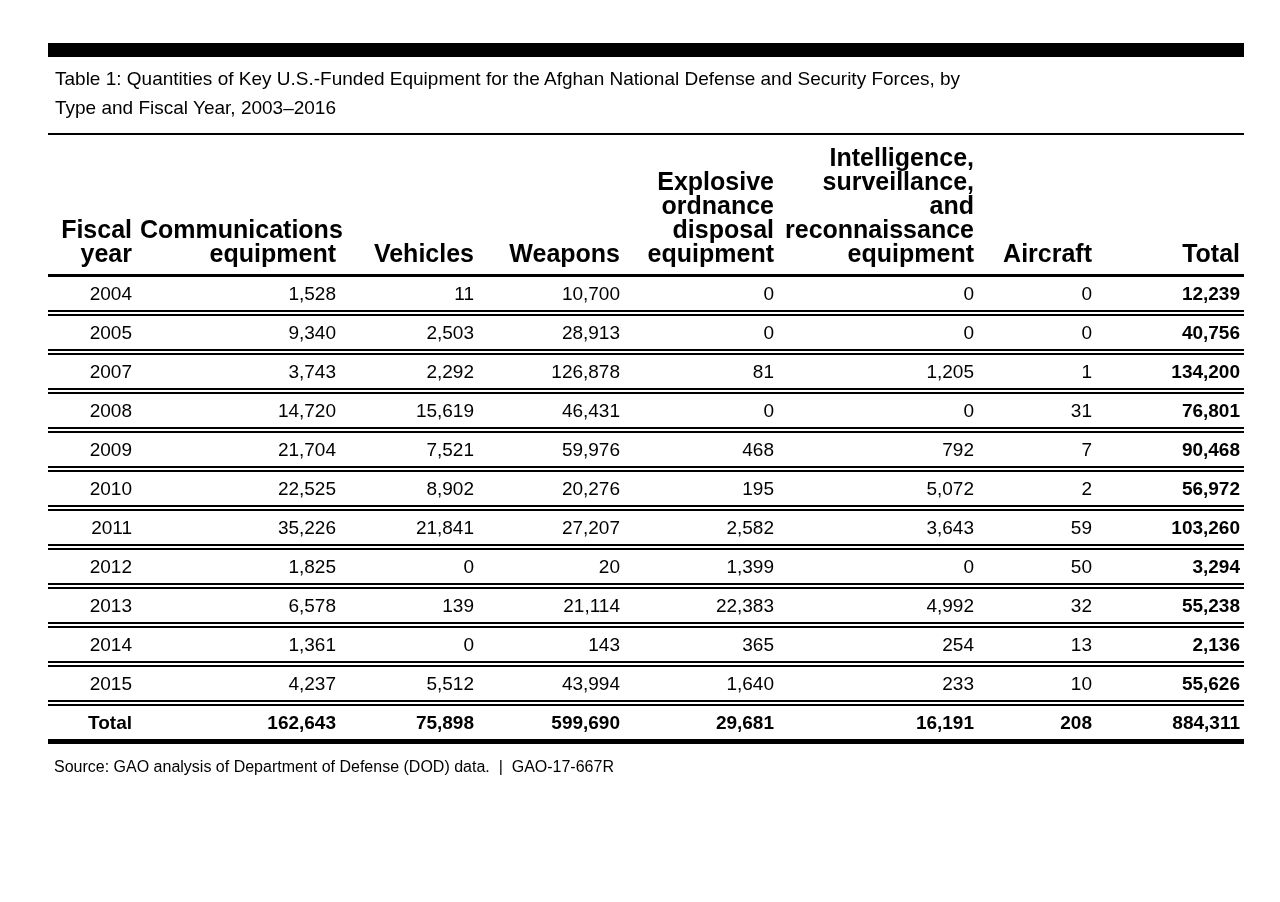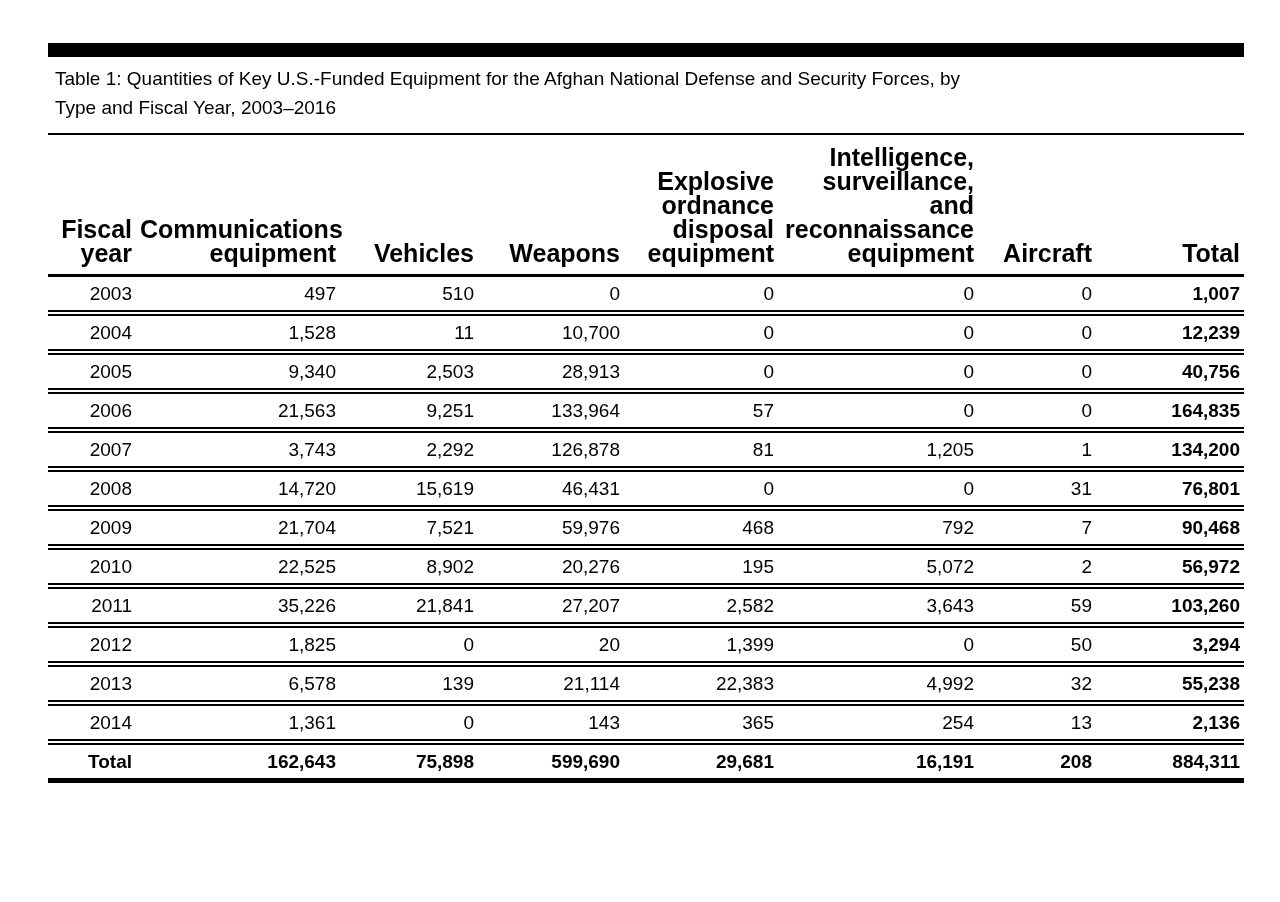--- a/index.html
+++ b/index.html
@@ -114,58 +114,38 @@
 surveillance,
 and
 reconnaissance
 equipment</th>
           <th class="col6">Aircraft</th>
           <th class="col7">Total</th>
         </tr>
     </thead>
     <tbody id="table-body">
         <tr class="data-row">
-          <td class="col0">2003</td>
-          <td class="col1">497</td>
-          <td class="col2">510</td>
-          <td class="col3">0</td>
-          <td class="col4">0</td>
-          <td class="col5">0</td>
-          <td class="col6">0</td>
-          <td class="col7">1,007</td>
-        </tr>
-        <tr class="data-row">
           <td class="col0">2004</td>
           <td class="col1">1,528</td>
           <td class="col2">11</td>
           <td class="col3">10,700</td>
           <td class="col4">0</td>
           <td class="col5">0</td>
           <td class="col6">0</td>
           <td class="col7">12,239</td>
         </tr>
         <tr class="data-row">
           <td class="col0">2005</td>
           <td class="col1">9,340</td>
           <td class="col2">2,503</td>
           <td class="col3">28,913</td>
           <td class="col4">0</td>
           <td class="col5">0</td>
           <td class="col6">0</td>
           <td class="col7">40,756</td>
-        </tr>
-        <tr class="data-row">
-          <td class="col0">2006</td>
-          <td class="col1">21,563</td>
-          <td class="col2">9,251</td>
-          <td class="col3">133,964</td>
-          <td class="col4">57</td>
-          <td class="col5">0</td>
-          <td class="col6">0</td>
-          <td class="col7">164,835</td>
         </tr>
         <tr class="data-row">
           <td class="col0">2007</td>
           <td class="col1">3,743</td>
           <td class="col2">2,292</td>
           <td class="col3">126,878</td>
           <td class="col4">81</td>
           <td class="col5">1,205</td>
           <td class="col6">1</td>
           <td class="col7">134,200</td>
@@ -232,26 +212,37 @@
         </tr>
         <tr class="data-row">
           <td class="col0">2014</td>
           <td class="col1">1,361</td>
           <td class="col2">0</td>
           <td class="col3">143</td>
           <td class="col4">365</td>
           <td class="col5">254</td>
           <td class="col6">13</td>
           <td class="col7">2,136</td>
+        </tr>
+        <tr class="data-row">
+          <td class="col0">2015</td>
+          <td class="col1">4,237</td>
+          <td class="col2">5,512</td>
+          <td class="col3">43,994</td>
+          <td class="col4">1,640</td>
+          <td class="col5">233</td>
+          <td class="col6">10</td>
+          <td class="col7">55,626</td>
         </tr>
         <tr class="total-row">
           <td class="col0">Total</td>
           <td class="col1">162,643</td>
           <td class="col2">75,898</td>
           <td class="col3">599,690</td>
           <td class="col4">29,681</td>
           <td class="col5">16,191</td>
           <td class="col6">208</td>
           <td class="col7">884,311</td>
         </tr>
       </tbody>
   </table>
+  <div class="source">Source: GAO analysis of Department of Defense (DOD) data.  |  GAO-17-667R</div>
 </div>
 
 </body></html>

